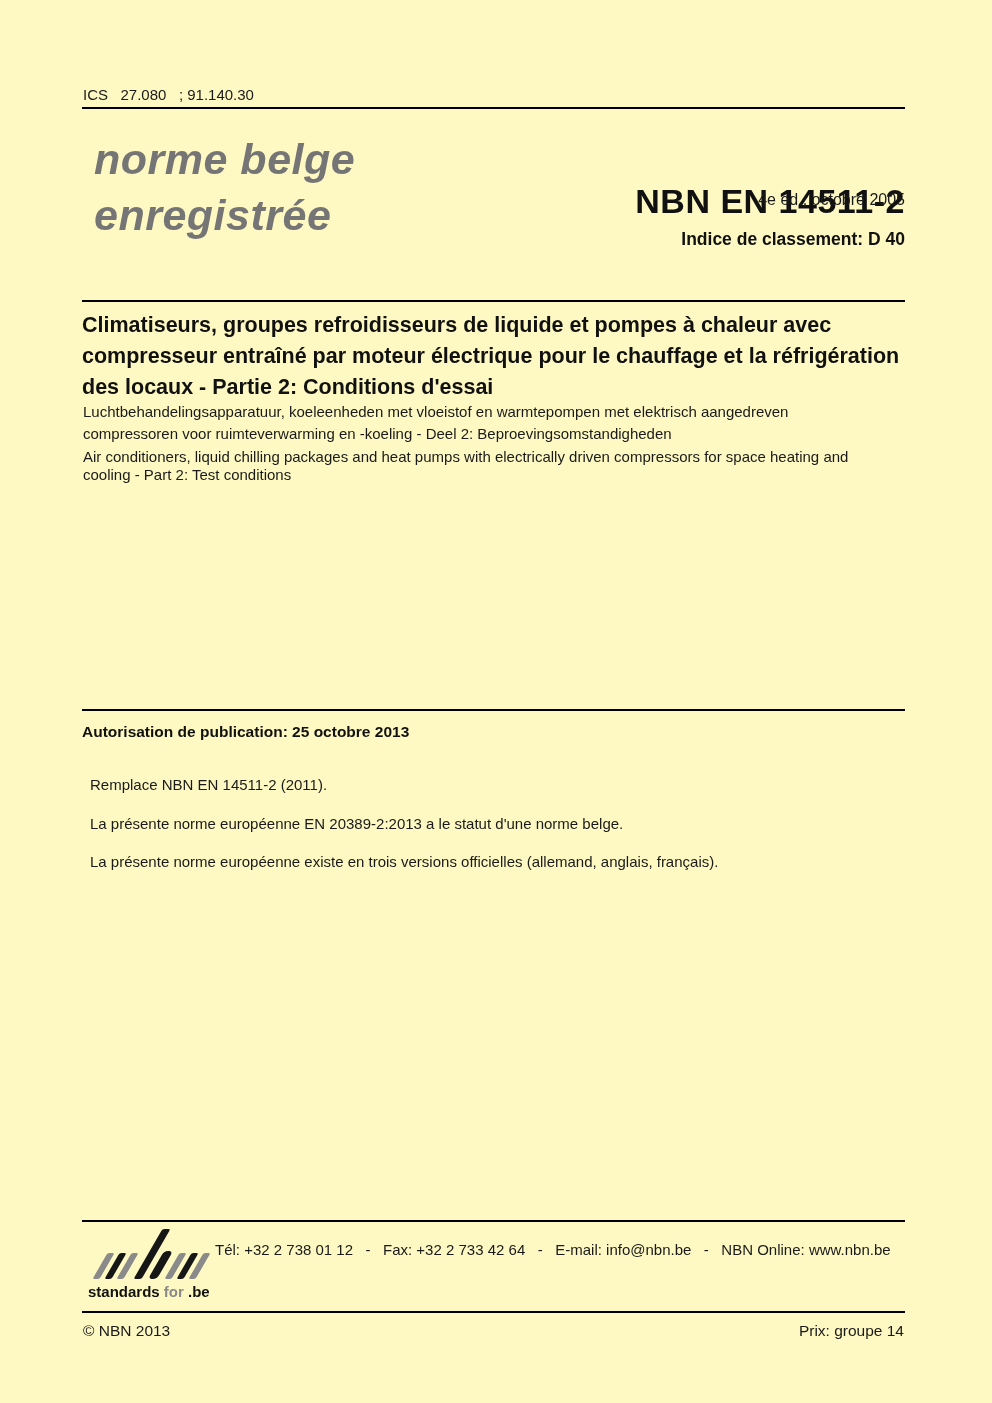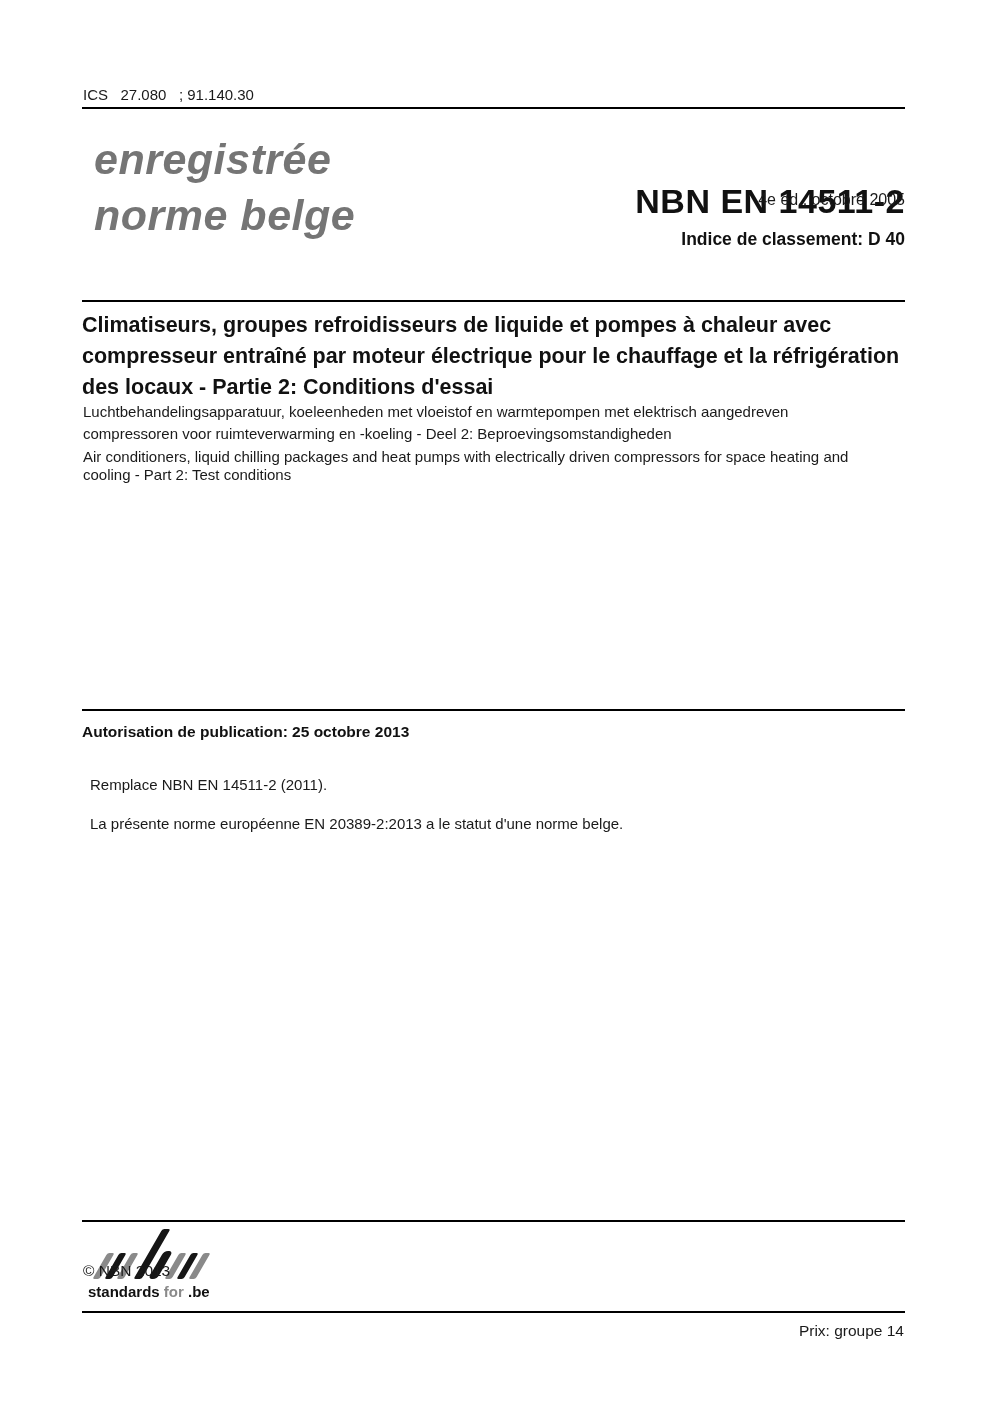--- a/index.html
+++ b/index.html
@@ -1,21 +1,21 @@
 <!DOCTYPE html>
 <html><head>
 <meta charset="utf-8">
 <style>
   html, body { margin: 0; padding: 0; background: #e8e8e8; }
   .page {
     position: relative;
     width: 992px;
     height: 1403px;
     margin: 0 auto;
-    background: #ffffff;
+    background: #fef9c3;
     font-family: "Liberation Sans", sans-serif;
     color: #111111;
     overflow: hidden;
   }
   .pre { white-space: pre; }
   .rule {
     position: absolute;
     left: 82px;
     width: 823px;
     height: 2px;
@@ -148,21 +148,21 @@
     left: 215px;
     top: 1238px;
     font-size: 15px;
     line-height: 24.5px;
     color: #1a1a1a;
   }
   .footer-text .addr { font-weight: bold; color: #111111; }
   .copyright {
     position: absolute;
     left: 83px;
-    top: 1262px;
+    top: 1322px;
     font-size: 15.5px;
     color: #1a1a1a;
   }
   .price {
     position: absolute;
     right: 88px;
     top: 1322px;
     font-size: 15.5px;
     text-align: right;
     color: #1a1a1a;
@@ -170,53 +170,55 @@
 </style>
 </head>
 <body>
 
 <div class="page">
 
   <div class="ics pre">ICS   27.080   ; 91.140.30</div>
   <div class="rule" style="top:107px"></div>
 
   <div class="masthead-title">
+    <div>norme belge</div>
     <div>enregistrée</div>
-    <div>norme belge</div>
   </div>
   <div class="doc-number">NBN EN 14511-2</div>
   <div class="edition">4e éd., octobre 2005</div>
   <div class="classification">Indice de classement: D 40</div>
 
   <div class="rule" style="top:300px"></div>
   <div class="title-fr">Climatiseurs, groupes refroidisseurs de liquide et pompes à chaleur avec compresseur entraîné par moteur électrique pour le chauffage et la réfrigération des locaux - Partie 2: Conditions d'essai</div>
   <div class="title-nl">Luchtbehandelingsapparatuur, koeleenheden met vloeistof en warmtepompen met elektrisch aangedreven compressoren voor ruimteverwarming en -koeling - Deel 2: Beproevingsomstandigheden</div>
   <div class="title-en">Air conditioners, liquid chilling packages and heat pumps with electrically driven compressors for space heating and cooling - Part 2: Test conditions</div>
 
   <div class="rule" style="top:709px"></div>
   <div class="authorization">Autorisation de publication: 25 octobre 2013</div>
   <div class="p-replaces">Remplace NBN EN 14511-2 (2011).</div>
   <div class="p-status">La présente norme européenne EN 20389-2:2013 a le statut d'une norme belge.</div>
+  <div class="p-versions">La présente norme européenne existe en trois versions officielles (allemand, anglais, français).</div>
 
   <div class="rule" style="top:1220px"></div>
 
   <div class="logo">
     <div class="logo-bars">
       <div class="bar gray  b1"></div>
       <div class="bar black b2"></div>
       <div class="bar gray  b3"></div>
       <div class="bar black tall b4"></div>
       <div class="bar black bowl b5"></div>
       <div class="bar gray  b6"></div>
       <div class="bar black b7"></div>
       <div class="bar gray  b8"></div>
     </div>
     <div class="logo-tagline"><span>standards </span><span class="gray-word">for</span><span> .be</span></div>
   </div>
 
   <div class="footer-text">
+    <div class="pre">Tél: +32 2 738 01 12   -   Fax: +32 2 733 42 64   -   E-mail: info@nbn.be   -   NBN Online: www.nbn.be</div>
   </div>
 
   <div class="rule" style="top:1311px"></div>
   <div class="copyright">© NBN 2013</div>
   <div class="price">Prix: groupe 14</div>
 
 </div>
 
 </body></html>

